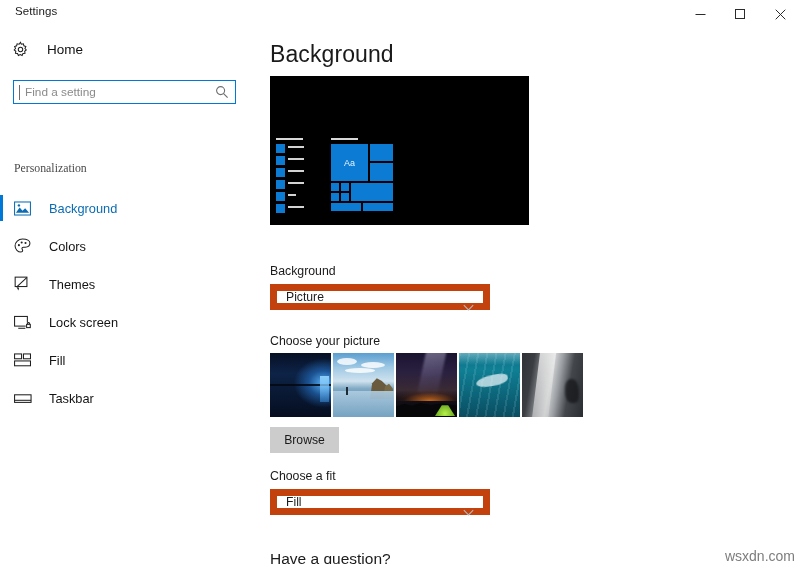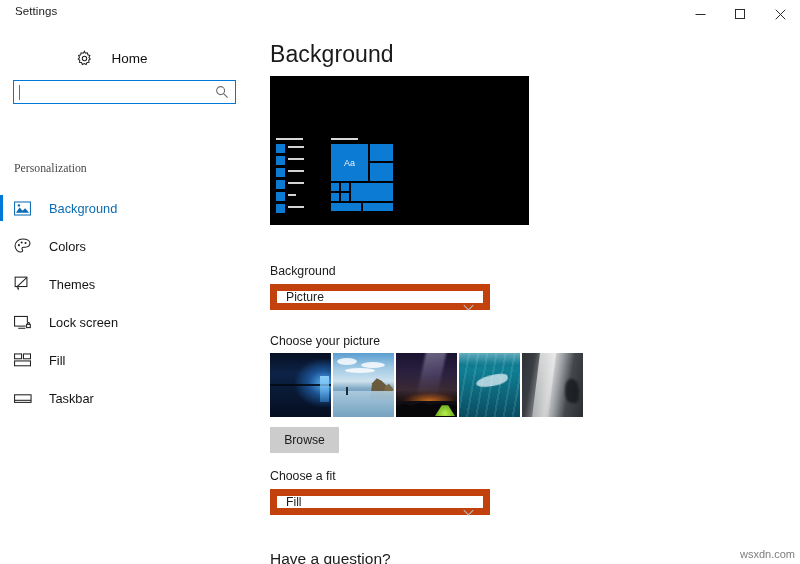--- a/index.html
+++ b/index.html
@@ -41,23 +41,23 @@
   }
   .winbtn svg { display: block; }
 
   
   .leftpane {
     position: absolute; left: 0; top: 28px;
     width: 258px; height: 536px;
     background: #ffffff;
   }
   .home-row {
-    position: absolute; left: 12px; top: 17px;
+    position: absolute; left: 12px; top: 8px;
     width: 200px; height: 26px;
-    display: flex; align-items: center; justify-content: center;
+    display: flex; align-items: center;
   }
   .home-icon { width: 22px; height: 20px; display: flex; align-items: center; justify-content: flex-start; color: #1f1f1f; }
   .home-label {
     margin-left: 13px;
     font-size: 13.5px;
     color: #111111;
   }
 
   .searchbox {
     position: absolute; left: 13px; top: 52px;
@@ -326,21 +326,21 @@
   }
 
   .bottom-q {
     position: absolute; left: 12px; top: 522px;
     font-size: 15.5px;
     color: #1b1b1b;
   }
 
   .watermark {
     position: absolute; right: 5px; top: 548px;
-    font-size: 11px;
+    font-size: 14px;
     color: #7d7d7d;
   }
 </style>
 </head>
 <body>
 
 <div id="app">
 
   <div class="titlebar">
     <div class="titlebar-text">Settings</div>
@@ -373,20 +373,21 @@
             <circle cx="10" cy="10" r="2.6"></circle>
             <path d="M10 1.6l1 2.2 2.4-.5 .6 2.4 2.3 .9-1.1 2.2 1.6 1.8-1.9 1.5 .4 2.4-2.4 .3-1 2.2-2.2-1-2.2 1-1-2.2-2.4-.3 .4-2.4-1.9-1.5 1.6-1.8-1.1-2.2 2.3-.9 .6-2.4 2.4 .5z"></path>
           </g>
         </svg>
       </span>
       <span class="home-label">Home</span>
     </div>
 
     <div class="searchbox">
       <span class="search-caret"></span>
+      <input class="search-input" type="text" placeholder="Find a setting" style="">
       <span class="search-icon">
         <svg width="14" height="14" viewBox="0 0 14 14">
           <g fill="none" stroke="currentColor" stroke-width="1.1">
             <circle cx="5.6" cy="5.6" r="4"></circle>
             <line x1="8.6" y1="8.6" x2="12.6" y2="12.6"></line>
           </g>
         </svg>
       </span>
     </div>
 

